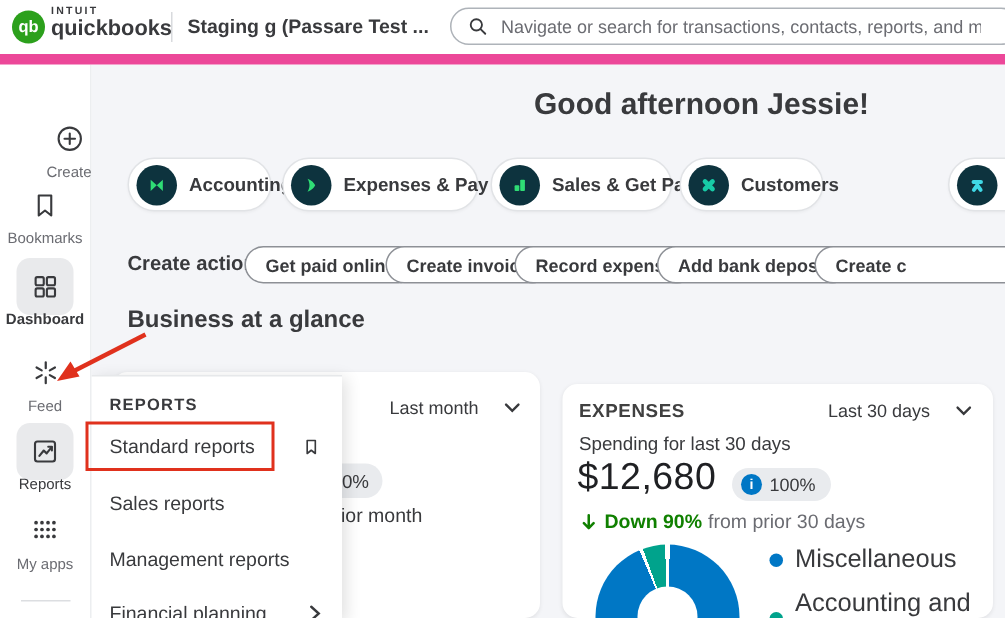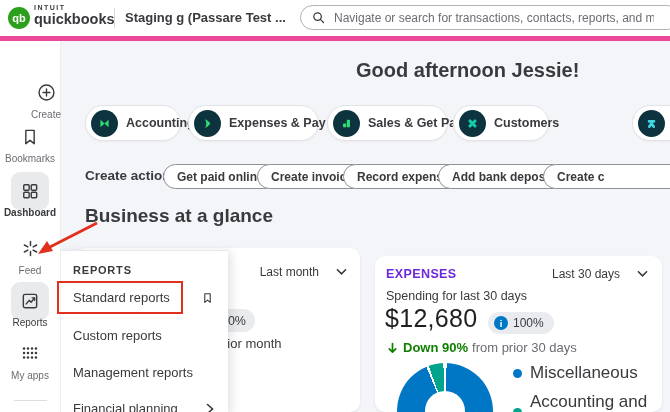--- a/index.html
+++ b/index.html
@@ -2,21 +2,21 @@
 <html><head>
 <meta charset="utf-8">
 <style>
   html,body{margin:0;padding:0;}
   body{width:670px;height:412px;overflow:hidden;font-family:"Liberation Sans",sans-serif;
        -webkit-font-smoothing:antialiased;}
   #app{position:relative;width:670px;height:412px;background:#fff;overflow:hidden;}
 
   
   .topbar{position:absolute;left:0;top:0;width:670px;height:36px;background:#fff;z-index:30;
-          border-bottom:5px solid #ec4899;}
+          border-bottom:7px solid #ec4899;}
   .logo{position:absolute;left:8px;top:7px;width:22px;height:22px;border-radius:50%;
         background:#2CA01C;color:#fff;font-weight:bold;font-size:11px;display:flex;
         align-items:center;justify-content:center;}
   .brand{position:absolute;left:34px;top:4px;line-height:1;}
   .brand .intuit{font-size:7px;font-weight:bold;letter-spacing:1.5px;color:#393A3D;}
   .brand .qb{font-size:14.5px;font-weight:bold;color:#393A3D;margin-top:1px;}
   .topdiv{position:absolute;left:114px;top:8px;width:1px;height:20px;background:#d8dadd;}
   .company{position:absolute;left:125px;top:10px;font-size:13px;font-weight:bold;color:#393A3D;}
   .search{position:absolute;left:300px;top:5px;width:380px;height:25px;border:1px solid #aeb3b9;
           border-radius:14px;background:#fff;display:flex;align-items:center;padding-left:10px;box-sizing:border-box;}
@@ -45,32 +45,32 @@
             z-index:5;cursor:pointer;box-shadow:0 1px 2px rgba(0,0,0,.04);}
   .sc-circle{width:27px;height:27px;border-radius:50%;background:#0D333E;display:flex;
              align-items:center;justify-content:center;margin-right:8px;flex:0 0 auto;}
   .sc-label{font-size:12.5px;font-weight:bold;color:#393A3D;white-space:nowrap;}
 
   
   .ca-label{position:absolute;left:85px;top:168px;font-size:13.5px;font-weight:bold;color:#393A3D;z-index:5;}
   .action-pill{position:absolute;top:164px;height:25px;border:1px solid #8d9096;border-radius:14px;
                background:#fff;display:flex;align-items:center;padding:0 13px;font-size:12px;
                font-weight:bold;color:#393A3D;z-index:5;cursor:pointer;white-space:nowrap;box-sizing:border-box;}
-  .section-title{position:absolute;left:85px;top:205px;font-size:19px;font-weight:bold;color:#393A3D;z-index:5;}
+  .section-title{position:absolute;left:85px;top:205px;font-size:16px;font-weight:bold;color:#393A3D;z-index:5;}
 
   
   .card{position:absolute;background:#fff;border-radius:10px;box-shadow:0 1px 3px rgba(0,0,0,.08);z-index:6;}
   .pnl-card{left:75px;top:248px;width:285px;height:164px;}
   .exp-card{left:375px;top:256px;width:287px;height:156px;overflow:hidden;}
   .period{position:absolute;font-size:12px;color:#393A3D;display:flex;align-items:center;gap:17px;cursor:pointer;}
   .badge{position:absolute;background:#E9EBEE;border-radius:12px;display:flex;align-items:center;
          justify-content:flex-end;box-sizing:border-box;}
   .frag{position:absolute;font-size:13px;color:#393A3D;}
   .card-title{position:absolute;left:11px;top:11px;font-size:12.5px;font-weight:bold;
-              letter-spacing:.4px;color:#6d28d9;}
+              letter-spacing:.4px;color:#404040;}
   .subtitle{position:absolute;left:11px;top:33px;font-size:12.5px;color:#393A3D;}
   .amount{position:absolute;left:10px;top:48px;font-size:25px;font-weight:normal;color:#1f2023;letter-spacing:.3px;}
   .exp-badge{left:113px;top:56px;height:22px;padding:0 10px 0 6px;justify-content:flex-end;gap:5px;font-size:12px;color:#393A3D;}
   .info-dot{width:14px;height:14px;border-radius:50%;background:#0077C5;color:#fff;display:inline-flex;
             align-items:center;justify-content:center;font-size:9.5px;font-weight:bold;}
   .info-dot::after{content:"i";}
   .trend{position:absolute;left:11px;top:84px;font-size:13px;color:#6B6C72;display:flex;align-items:center;gap:4px;}
   .trend b{color:#108000;}
   .donut{position:absolute;left:22px;top:107px;width:96px;height:96px;border-radius:50%;
          background:conic-gradient(#fff 0deg 2deg,#0077C5 2deg 337deg,#fff 337deg 340deg,#00A38C 340deg 358deg,#fff 358deg 360deg);}
@@ -317,21 +317,21 @@
     <div class="fly-title">REPORTS</div>
     <div class="fly-item" style="top:33px;">
       <span>Standard reports</span>
       <span class="fly-ic">
         <svg width="13" height="14" viewBox="0 0 24 24" fill="none" stroke="#393A3D" stroke-width="2" stroke-linejoin="round">
           <path d="M7 4h10v16l-5-4-5 4z"></path>
         </svg>
       </span>
     </div>
     <div class="fly-item" style="top:71px;">
-      <span>Custom reports</span>
+      <span>Sales reports</span>
     </div>
     <div class="fly-item" style="top:108px;">
       <span>Management reports</span>
     </div>
     <div class="fly-item" style="top:144px;">
       <span>Financial planning</span>
       <span class="fly-ic">
         <svg width="8" height="12" viewBox="0 0 8 12" fill="none" stroke="#393A3D" stroke-width="1.6" stroke-linecap="round">
             <path d="M1.5 1.5L6.5 6l-5 4.5"></path>
           </svg>

